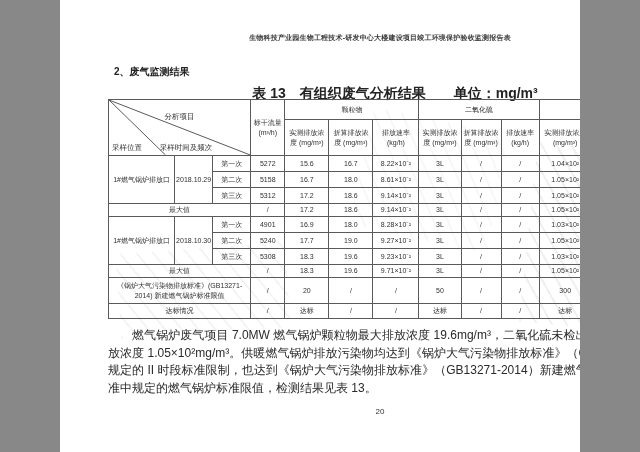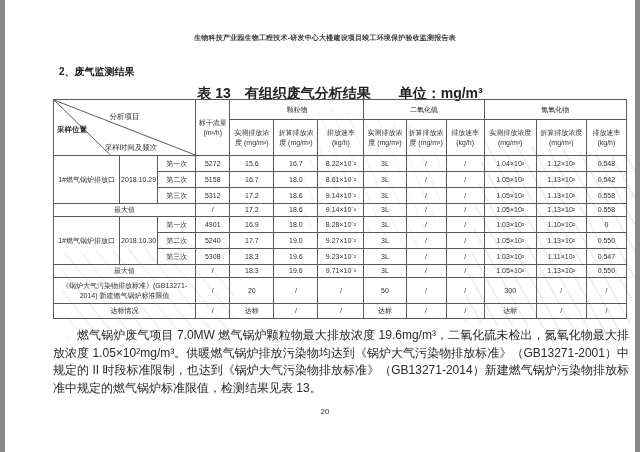--- a/index.html
+++ b/index.html
@@ -1,35 +1,35 @@
 <!DOCTYPE html>
 <html><head>
 <meta charset="utf-8">
 <style>
   * { margin:0; padding:0; box-sizing:border-box; }
   body { background:#888; font-family:"Liberation Sans", sans-serif; }
-  .page { position:relative; width:630px; height:452px; background:#ffffff; overflow:hidden; color:#2f2f2f; margin:0 auto;padding-left:44px; }
+  .page { position:relative; width:520px; height:452px; background:#ffffff; overflow:hidden; color:#2f2f2f; margin:0 auto;padding-left:44px; }
   .doc-header { position:absolute; top:33px; left:0; width:640px; text-align:center; font-size:7px; font-weight:bold; color:#3c3c3c; letter-spacing:0.2px; }
   .section-title { position:absolute; top:65px; left:54px; font-size:10px; font-weight:bold; color:#222; }
   .caption { position:absolute; top:85px; left:48px; width:574px; text-align:center; font-size:14px; font-weight:bold; color:#222; }
   table.mon { position:absolute; top:99px; left:48px; width:574px; border-collapse:collapse; table-layout:fixed; font-size:7px; color:#2f2f2f; }
   table.mon th, table.mon td { border:1px solid #5a5a5a; text-align:center; vertical-align:middle; padding:1px; font-weight:normal; line-height:1.3; overflow:hidden; }
   tr.hr1 { height:20px; }
   tr.hr2 { height:36px; }
   tr.run { height:16px; }
   tr.maxr { height:13px; }
   tr.limitr { height:26px; }
   tr.compr { height:15px; }
   td.date { word-break:break-all; }
   th.pre { white-space:pre-line; }
   th.diag { position:relative; padding:0; }
   th.diag svg { position:absolute; left:0; top:0; width:100%; height:100%; }
   th.diag .lbl { position:absolute; font-size:7.5px; white-space:nowrap; }
   th.diag .lbl-top { top:12px; left:50%; transform:translateX(-50%); }
-  th.diag .lbl-bl { bottom:20px; left:3px;font-weight:bold; }
+  th.diag .lbl-bl { bottom:2px; left:3px; }
   th.diag .lbl-br { bottom:2px; left:36%;text-align:center; }
   .para { position:absolute; top:327px; left:48px; width:576px; font-size:12px; line-height:17.5px; text-align:justify; text-indent:2em; color:#2a2a2a; }
   .pagenum { position:absolute; top:407px; left:0; width:640px; text-align:center; font-size:8px; color:#333; }
   .wm { position:absolute; pointer-events:none; background:repeating-linear-gradient(55deg, rgba(130,130,130,0.12) 0 2px, transparent 2px 13px); }
   .wm1 { left:468px; top:150px; width:165px; height:180px; transform:rotate(6deg); }
   .wm2 { left:58px; top:248px; width:170px; height:85px; transform:rotate(-4deg); opacity:0.7; }
   .wm3 { left:300px; top:120px; width:140px; height:120px; transform:rotate(12deg); opacity:0.5; }
 </style>
 </head>
 <body>

